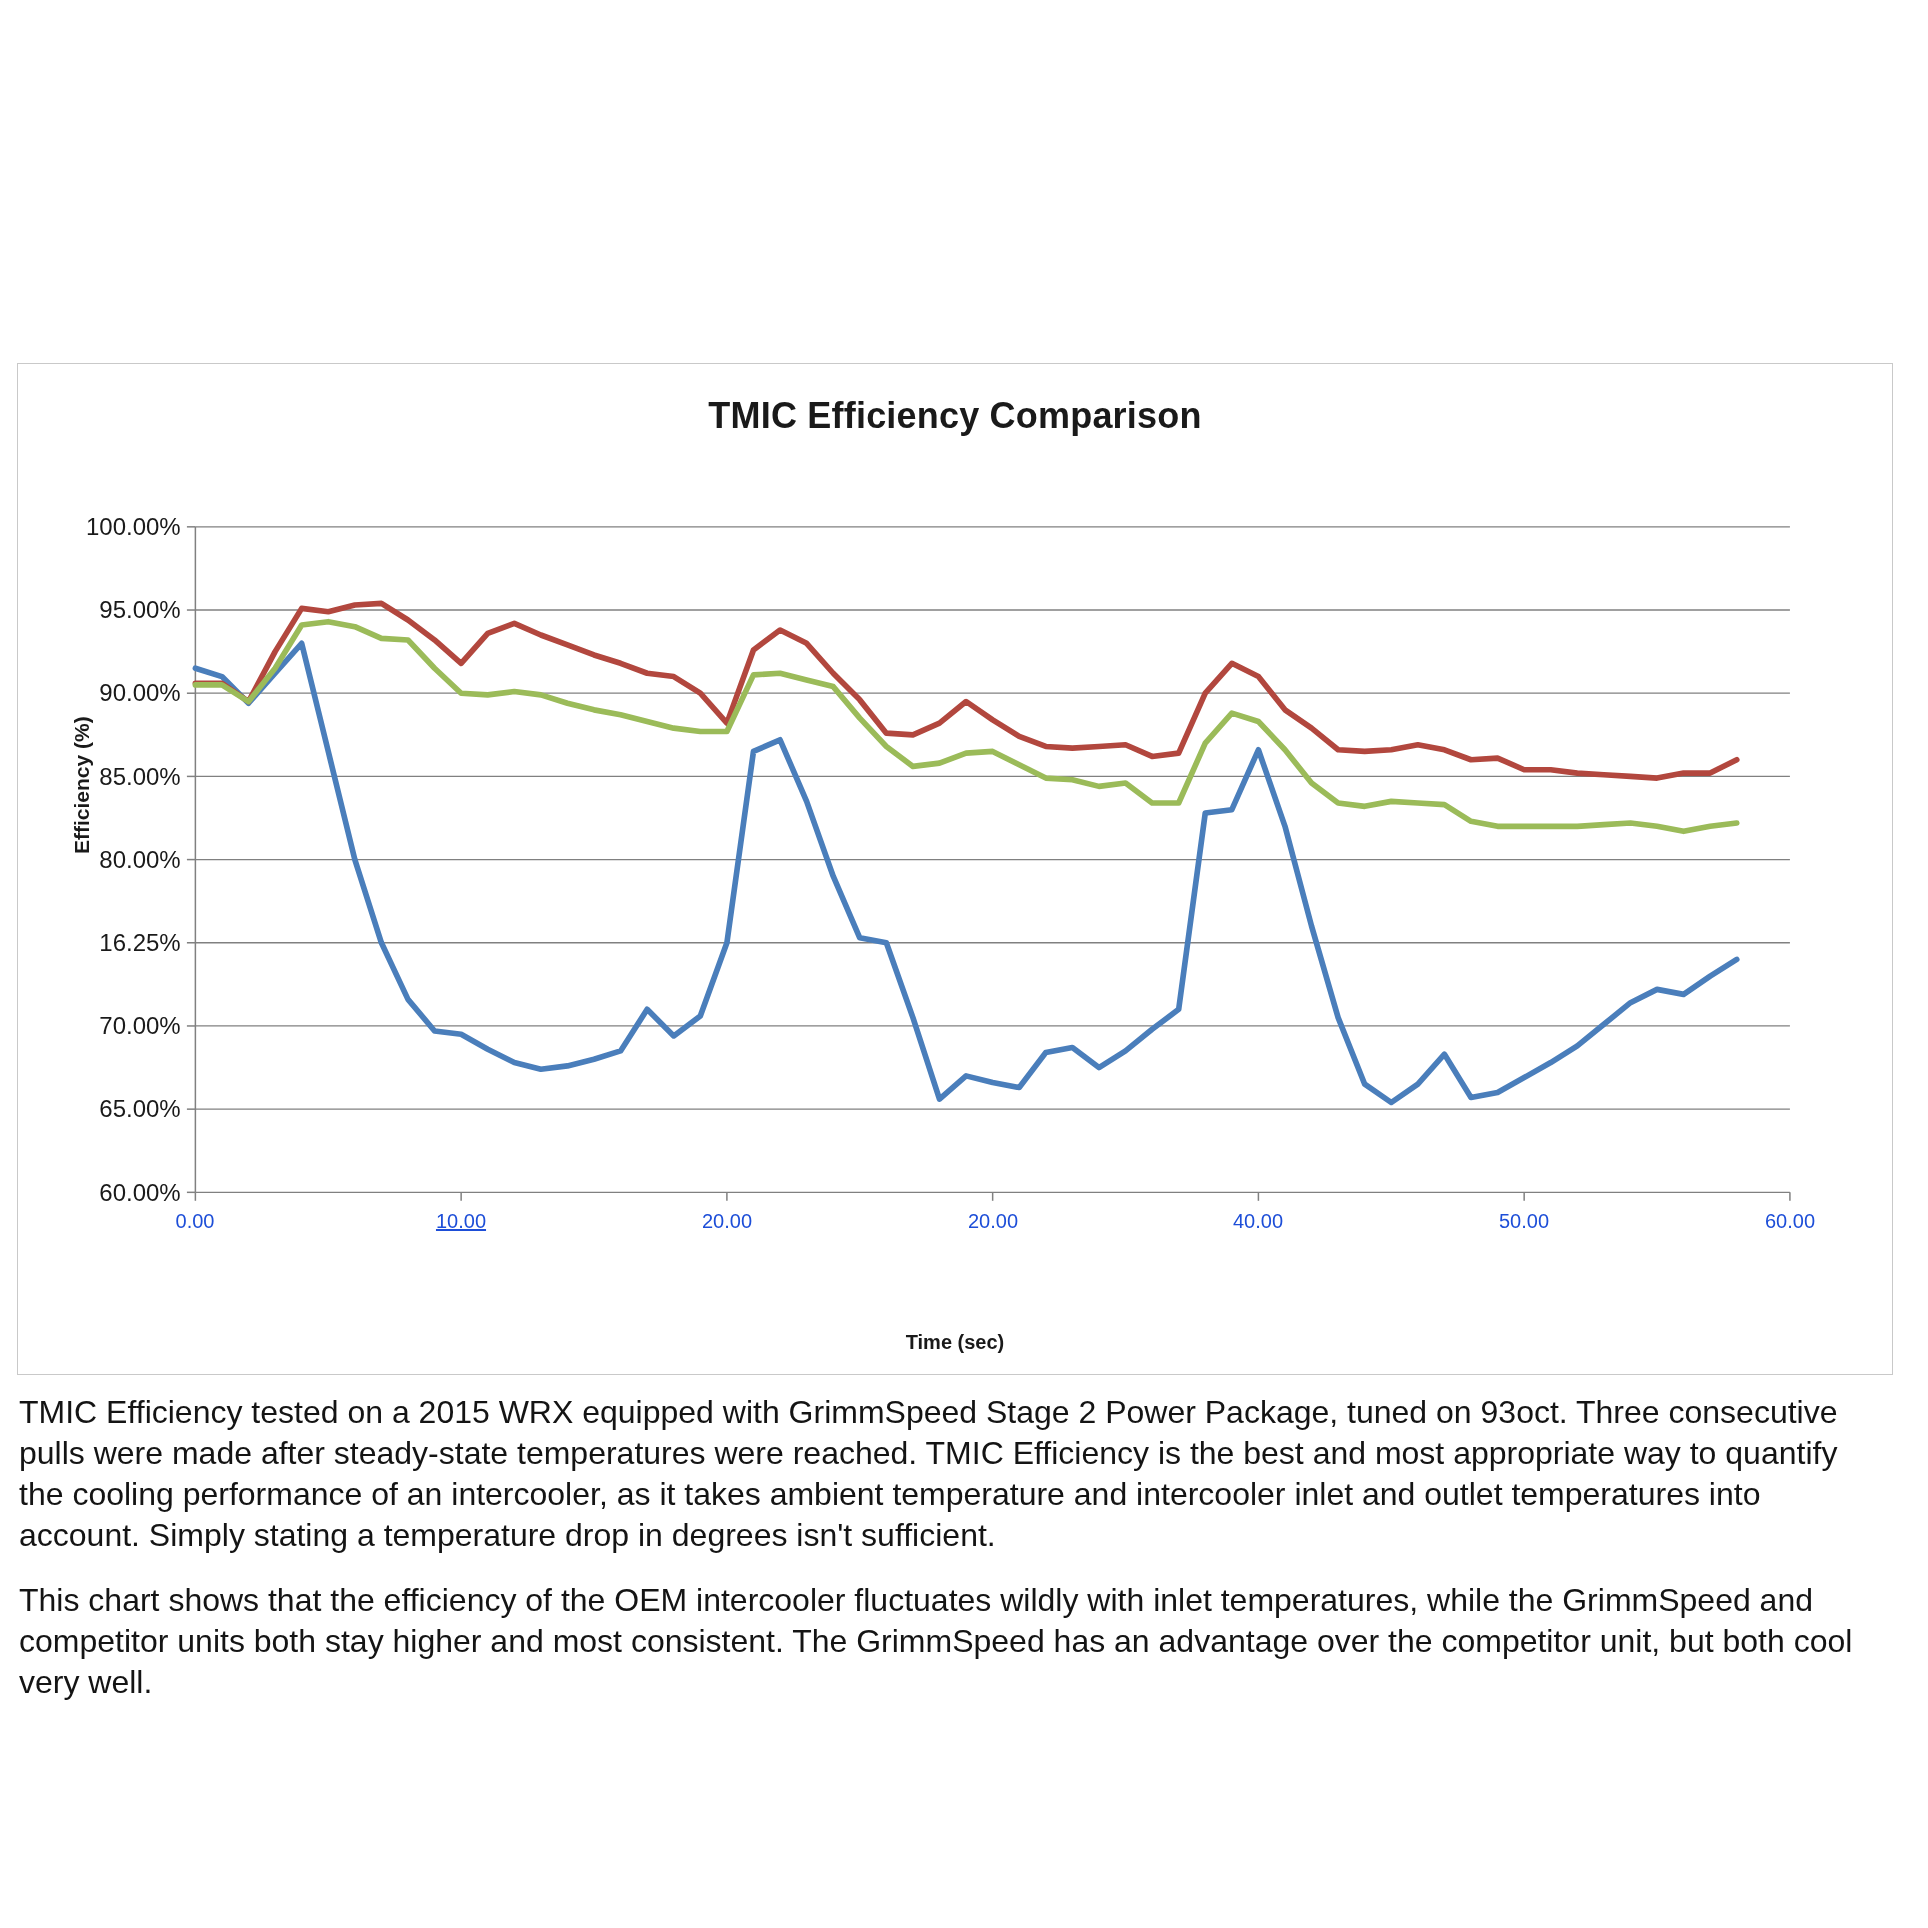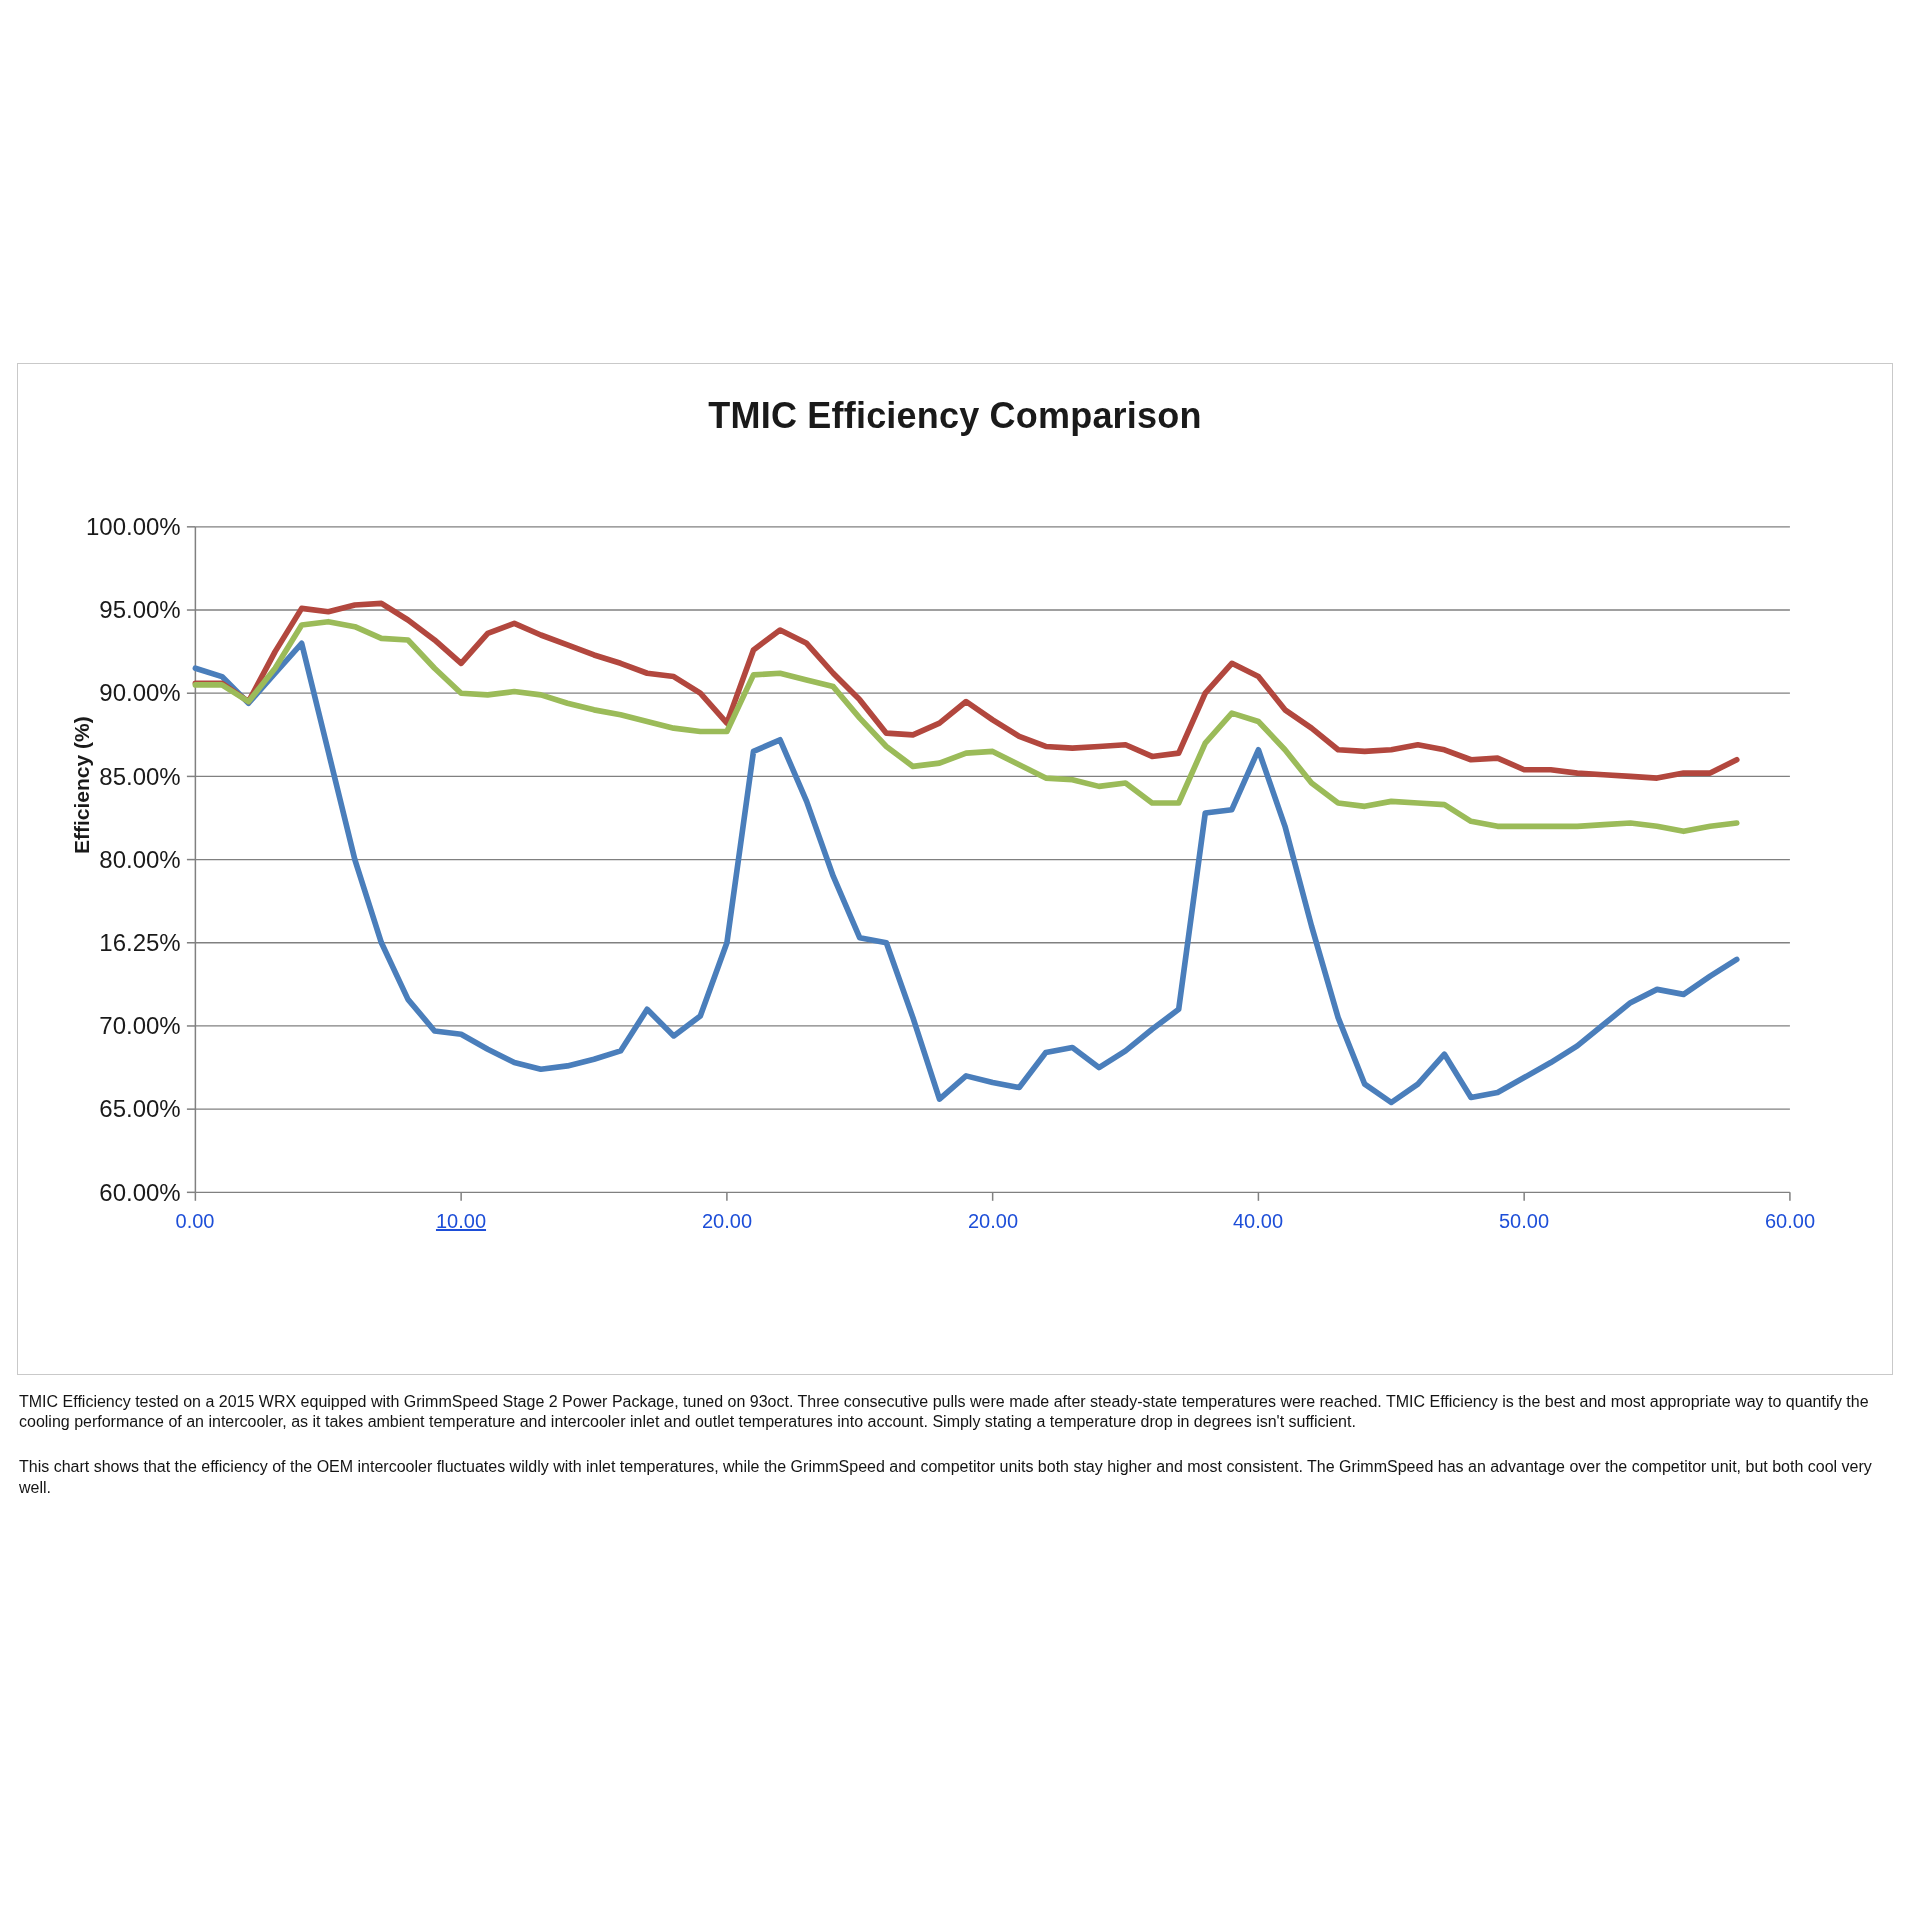--- a/index.html
+++ b/index.html
@@ -118,41 +118,42 @@
     position: absolute;
     left: 0;
     top: 0;
   }
   
   #caption {
     position: absolute;
     left: 19px;
     top: 1392px;
     width: 1869px;
-    font-size: 16px;
+    font-size: 32px;
     line-height: 1.28;
     color: #141414;
   }
   #caption p {
     margin: 0 0 24.5px 0;
   }
   #caption p:last-child { margin-bottom: 0; }
 </style>
 </head>
 <body>
 
 <div id="page">
 
   <div id="chart-card">
 
     <div id="chart-title">TMIC Efficiency Comparison</div>
 
 
     <div id="plot-wrap">
       <div id="y-axis-title">Efficiency (%)</div>
+      <div id="x-axis-title">Time (sec)</div>
       <div id="ytick-container">
           <div class="ytick-label" style="top: 829px; left: 21.7px;">60.00%</div>
           <div class="ytick-label" style="top: 745px; left: 21.7px;">65.00%</div>
           <div class="ytick-label" style="top: 662px; left: 21.7px;">70.00%</div>
           <div class="ytick-label" style="top: 579px; left: 21.7px;">16.25%</div>
           <div class="ytick-label" style="top: 496px; left: 21.7px;">80.00%</div>
           <div class="ytick-label" style="top: 413px; left: 21.7px;">85.00%</div>
           <div class="ytick-label" style="top: 329px; left: 21.7px;">90.00%</div>
           <div class="ytick-label" style="top: 246px; left: 21.7px;">95.00%</div>
           <div class="ytick-label" style="top: 163px; left: 21.7px;">100.00%</div>

